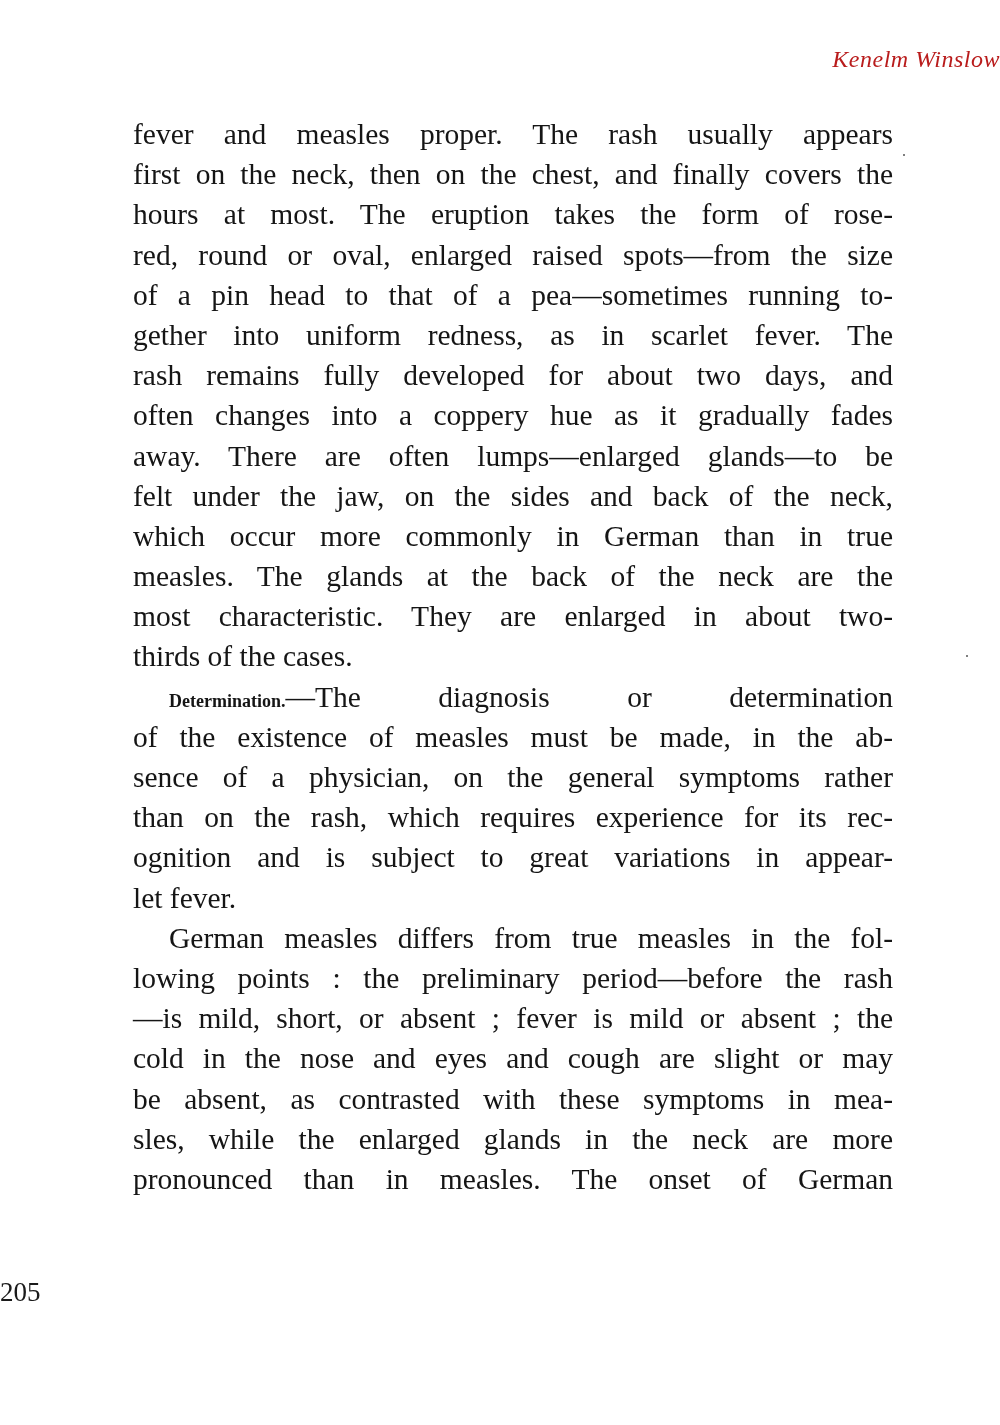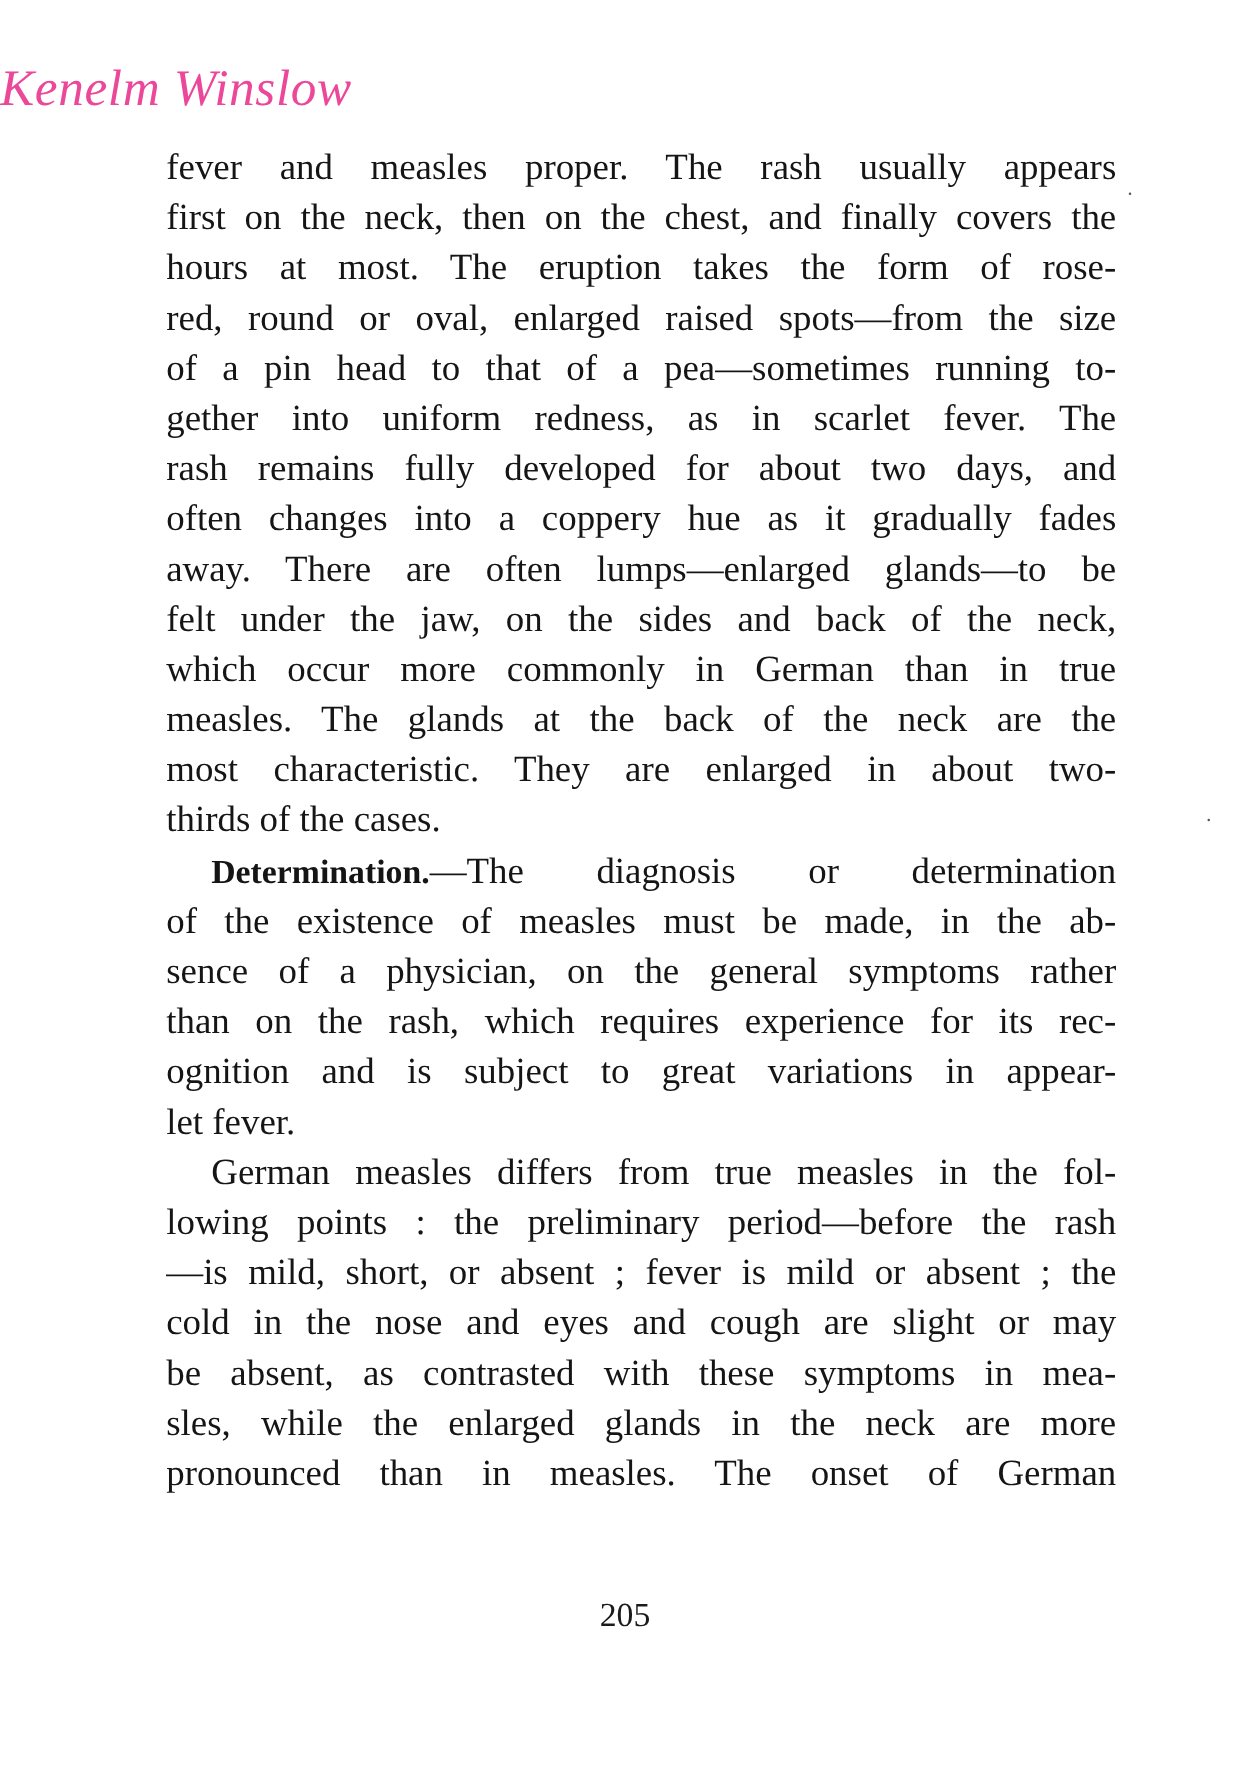--- a/index.html
+++ b/index.html
@@ -20,25 +20,25 @@
       left: 0;
       top: 0;
       width: 1000px;
       height: 1425px;
     }
     .running-head {
       position: absolute;
       top: 46px;
       left: 0;
       width: 1000px;
-      text-align: left;
+      text-align: right;
       font-style: italic;
-      font-size: 41px;
+      font-size: 24px;
       letter-spacing: 0.5px;
-      color: #ec4899;
+      color: #b91c1c;
     }
     .text-block {
       position: absolute;
       left: 133px;
       top: 114px;
       width: 760px;
     }
     .line {
       display: block;
       height: 40.2px;
@@ -51,28 +51,28 @@
     }
     .line.last {
       text-align-last: left;
     }
     .line.indent {
       padding-left: 36px;
       box-sizing: border-box;
     }
     .run-in {
       font-weight: bold;
-      font-size: 27px;
+      font-size: 18px;
     }
     .folio {
       position: absolute;
       top: 1277px;
       left: 0;
       width: 1000px;
-      text-align: center;
+      text-align: left;
       font-size: 27px;
       color: #1a1a1a;
     }
     .speck {
       position: absolute;
       background: #555;
       border-radius: 50%;
     }
   </style>
 </head>

